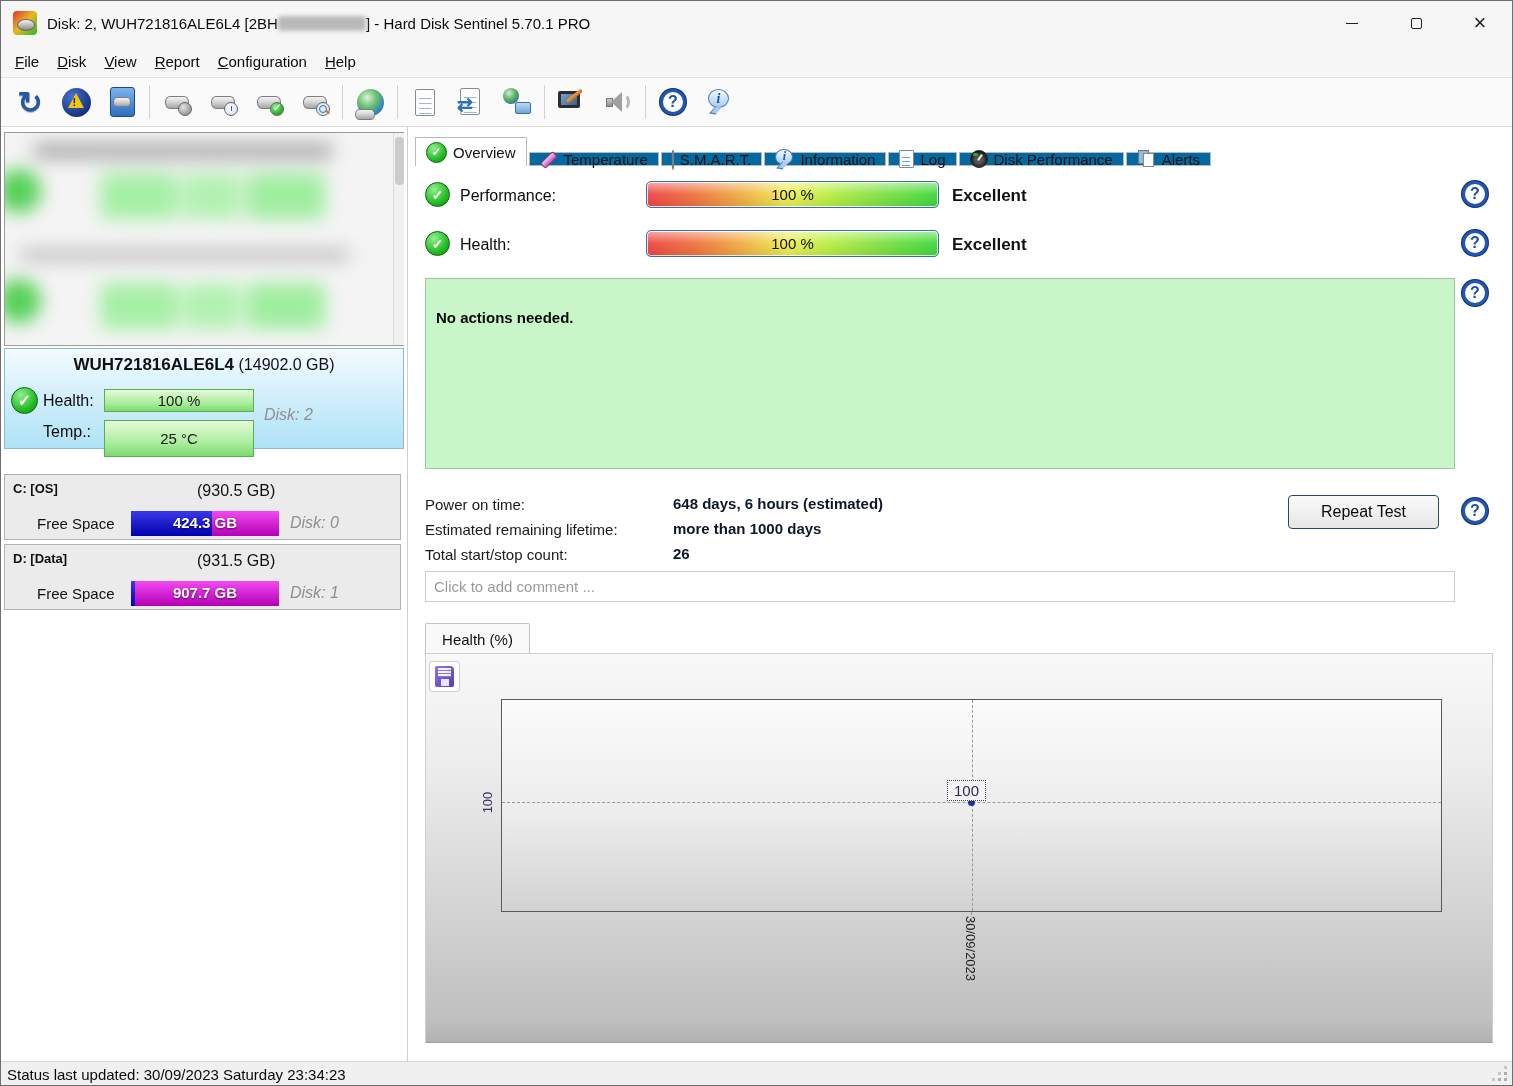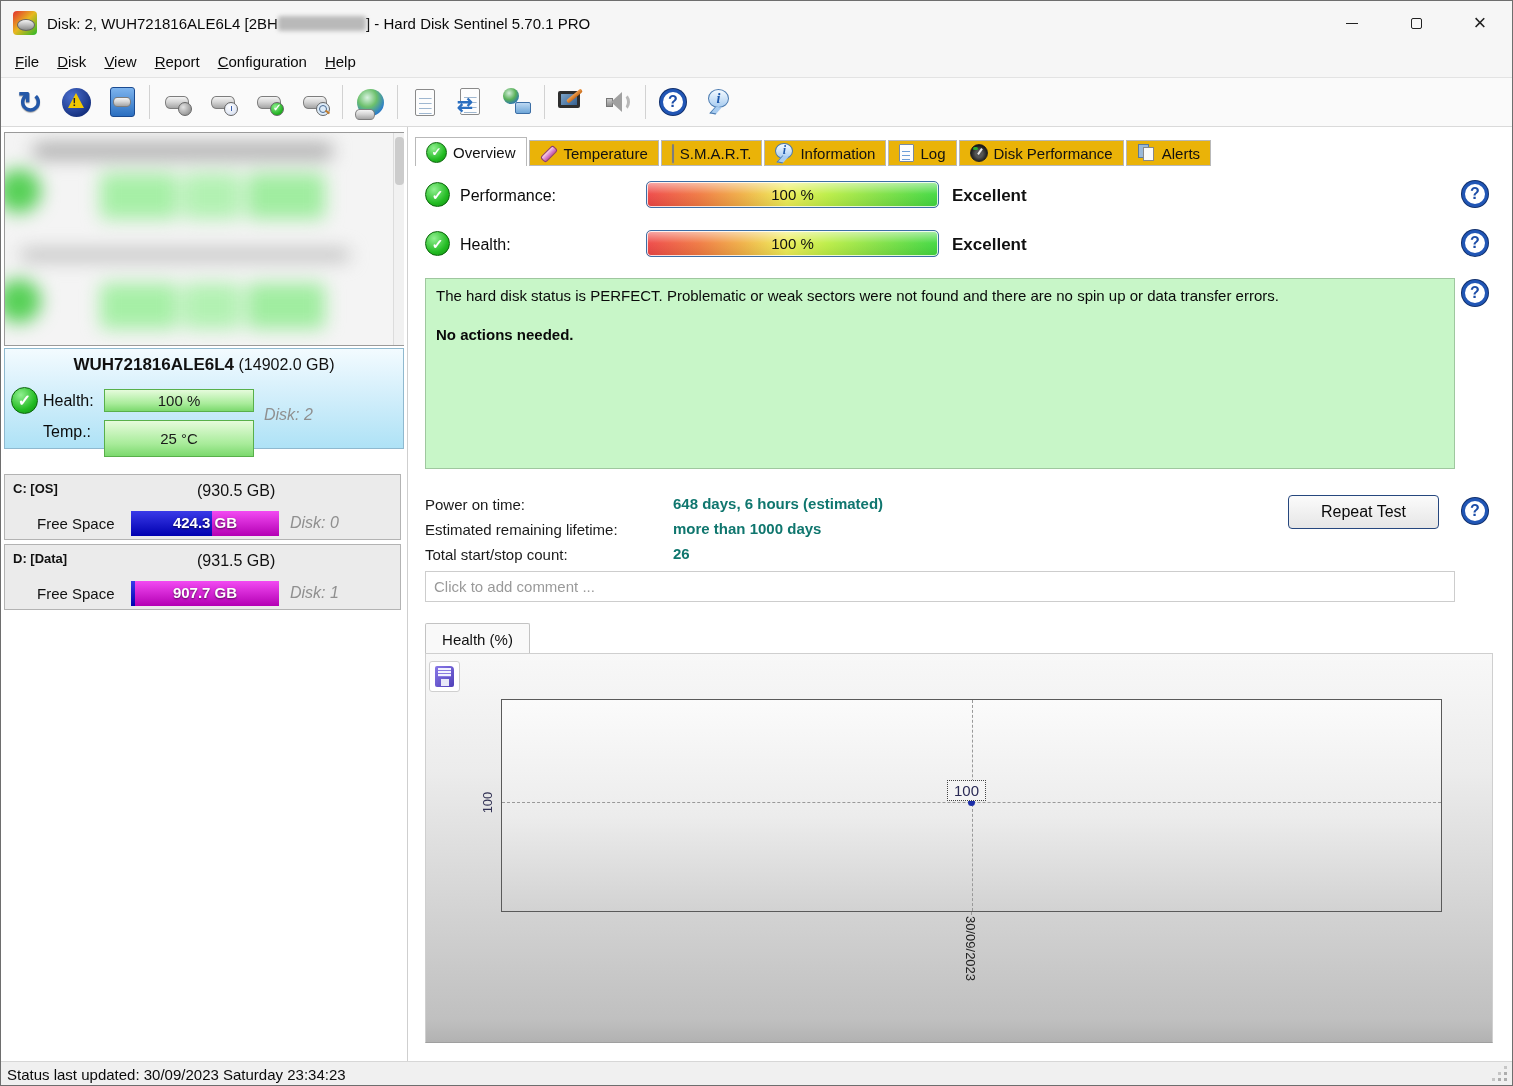--- a/index.html
+++ b/index.html
@@ -142,22 +142,22 @@
   .part-name { font-weight:bold; font-size:13px; }
   .free-bar { position:absolute; height:25px; background:linear-gradient(180deg,#f24af2,#b400b4);
     overflow:hidden; }
   .free-used { position:absolute; left:0; top:0; bottom:0;
     background:linear-gradient(180deg,#3a3ae8,#0000b0); }
   .free-val { position:absolute; left:0; right:0; top:3px; text-align:center;
     color:#fff; font-weight:bold; font-size:15px; text-shadow:0 1px 2px rgba(0,0,0,.6); }
 
   
   .tabs { position:absolute; left:414px; top:136px; height:29px; display:flex; align-items:flex-end; }
-  .tab { display:flex; align-items:center; gap:6px; padding:0 10px; height:26px;
-    background:#eab308; border:1px solid #b9b9b9; border-bottom:1px solid #b9b9b9;
+  .tab { display:flex; align-items:center; gap:6px; padding:0 10px; height:14px;
+    background:#0369a1; border:1px solid #b9b9b9; border-bottom:1px solid #b9b9b9;
     margin-right:2px; font-size:15px; white-space:nowrap; }
   .tab.selected { background:#ffffff; height:29px; border-bottom:none; }
 
   .tab-ic-smart .hdd.small { box-shadow:0 1px 1px #999; }
   .thermo { width:18px; height:18px; position:relative; }
   .thermo::after { content:""; position:absolute; left:0px; top:6px; width:16px; height:6px;
     border-radius:3px; border:1px solid #8a3a7a;
     background:linear-gradient(180deg,#f8d0f0,#c050b0); transform:rotate(-45deg); }
   .log-doc { width:15px; height:18px; background:#fdfdfd; border:1px solid #7a8aa0; border-radius:1px;
     background-image:repeating-linear-gradient(180deg, transparent 0 3px, #6f9fd8 3px 4px);
@@ -178,21 +178,21 @@
   .row-label { font-size:16px; color:#0a0a0a; }
   .grad-bar { border:1px solid #3c6ea5; border-radius:5px; box-shadow:inset 0 0 0 1px rgba(255,255,255,.8);
     background:
       linear-gradient(180deg, rgba(255,255,255,.55) 0%, rgba(255,255,255,.05) 48%, rgba(0,0,0,.07) 100%),
       linear-gradient(90deg,#ee4545 0%,#f07840 18%,#f0b044 33%,#eeee55 48%,#bbee44 62%,#88e244 78%,#3fd83f 100%);
     display:flex; align-items:center; justify-content:center; font-size:15px; color:#111; }
   .rating { font-size:17px; font-weight:bold; }
   .status-box { background:#c8f6c8; border:1px solid #9fc79f; padding:8px 10px; font-size:15px; color:#0a0a0a; }
   .status-box .line2 { font-weight:bold; margin-top:22px; }
   .detail-label { font-size:15px; color:#1a1a1a; }
-  .detail-value { font-size:15px; font-weight:bold; color:#0f766e; }
+  .detail-value { font-size:15px; font-weight:bold; color:#0f172a; }
   .btn { background:linear-gradient(180deg,#fbfbfb,#e6e6e6); border:1px solid #26477e;
     border-radius:4px; font-size:16px; color:#0a0a0a;
     display:flex; align-items:center; justify-content:center; }
   .comment-input { border:1px solid #cdcdcd; font-size:15px; padding:0 8px; color:#333;
     font-family:"Liberation Sans", sans-serif; background:#fff; outline:none; }
   .comment-input::placeholder { color:#9a9a9a; }
 
   
   .chart-tab { left:424px; top:622px; width:105px; height:31px; background:#f9f9f9;
     border:1px solid #c3c3c3; border-bottom:none; border-radius:2px 2px 0 0;
@@ -439,21 +439,20 @@
     <div class="abs rating" style="left:951px; top:185px;">Excellent</div>
     <div class="abs help-ic" style="left:1461px; top:180px;">?</div>
 
     <div class="abs check-ic" style="left:424px; top:230px; width:25px; height:25px; font-size:14px;">✓</div>
     <div class="abs row-label" style="left:459px; top:235px;">Health:</div>
     <div class="abs grad-bar" style="left:645px; top:229px; width:293px; height:27px;">100 %</div>
     <div class="abs rating" style="left:951px; top:234px;">Excellent</div>
     <div class="abs help-ic" style="left:1461px; top:229px;">?</div>
 
     <div class="abs status-box" style="left:424px; top:277px; width:1030px; height:191px;">
-      <div>The hard disk status is PERFECT. Problematic or weak sectors were not found and there are no spin up or data transfer errors.</div>
       <div class="line2">No actions needed.</div>
     </div>
     <div class="abs help-ic" style="left:1461px; top:279px;">?</div>
 
     <div class="abs detail-label" style="left:424px; top:495px;">Power on time:</div>
     <div class="abs detail-value" style="left:672px; top:494px;">648 days, 6 hours (estimated)</div>
     <div class="abs detail-label" style="left:424px; top:520px;">Estimated remaining lifetime:</div>
     <div class="abs detail-value" style="left:672px; top:519px;">more than 1000 days</div>
     <div class="abs detail-label" style="left:424px; top:545px;">Total start/stop count:</div>
     <div class="abs detail-value" style="left:672px; top:544px;">26</div>

